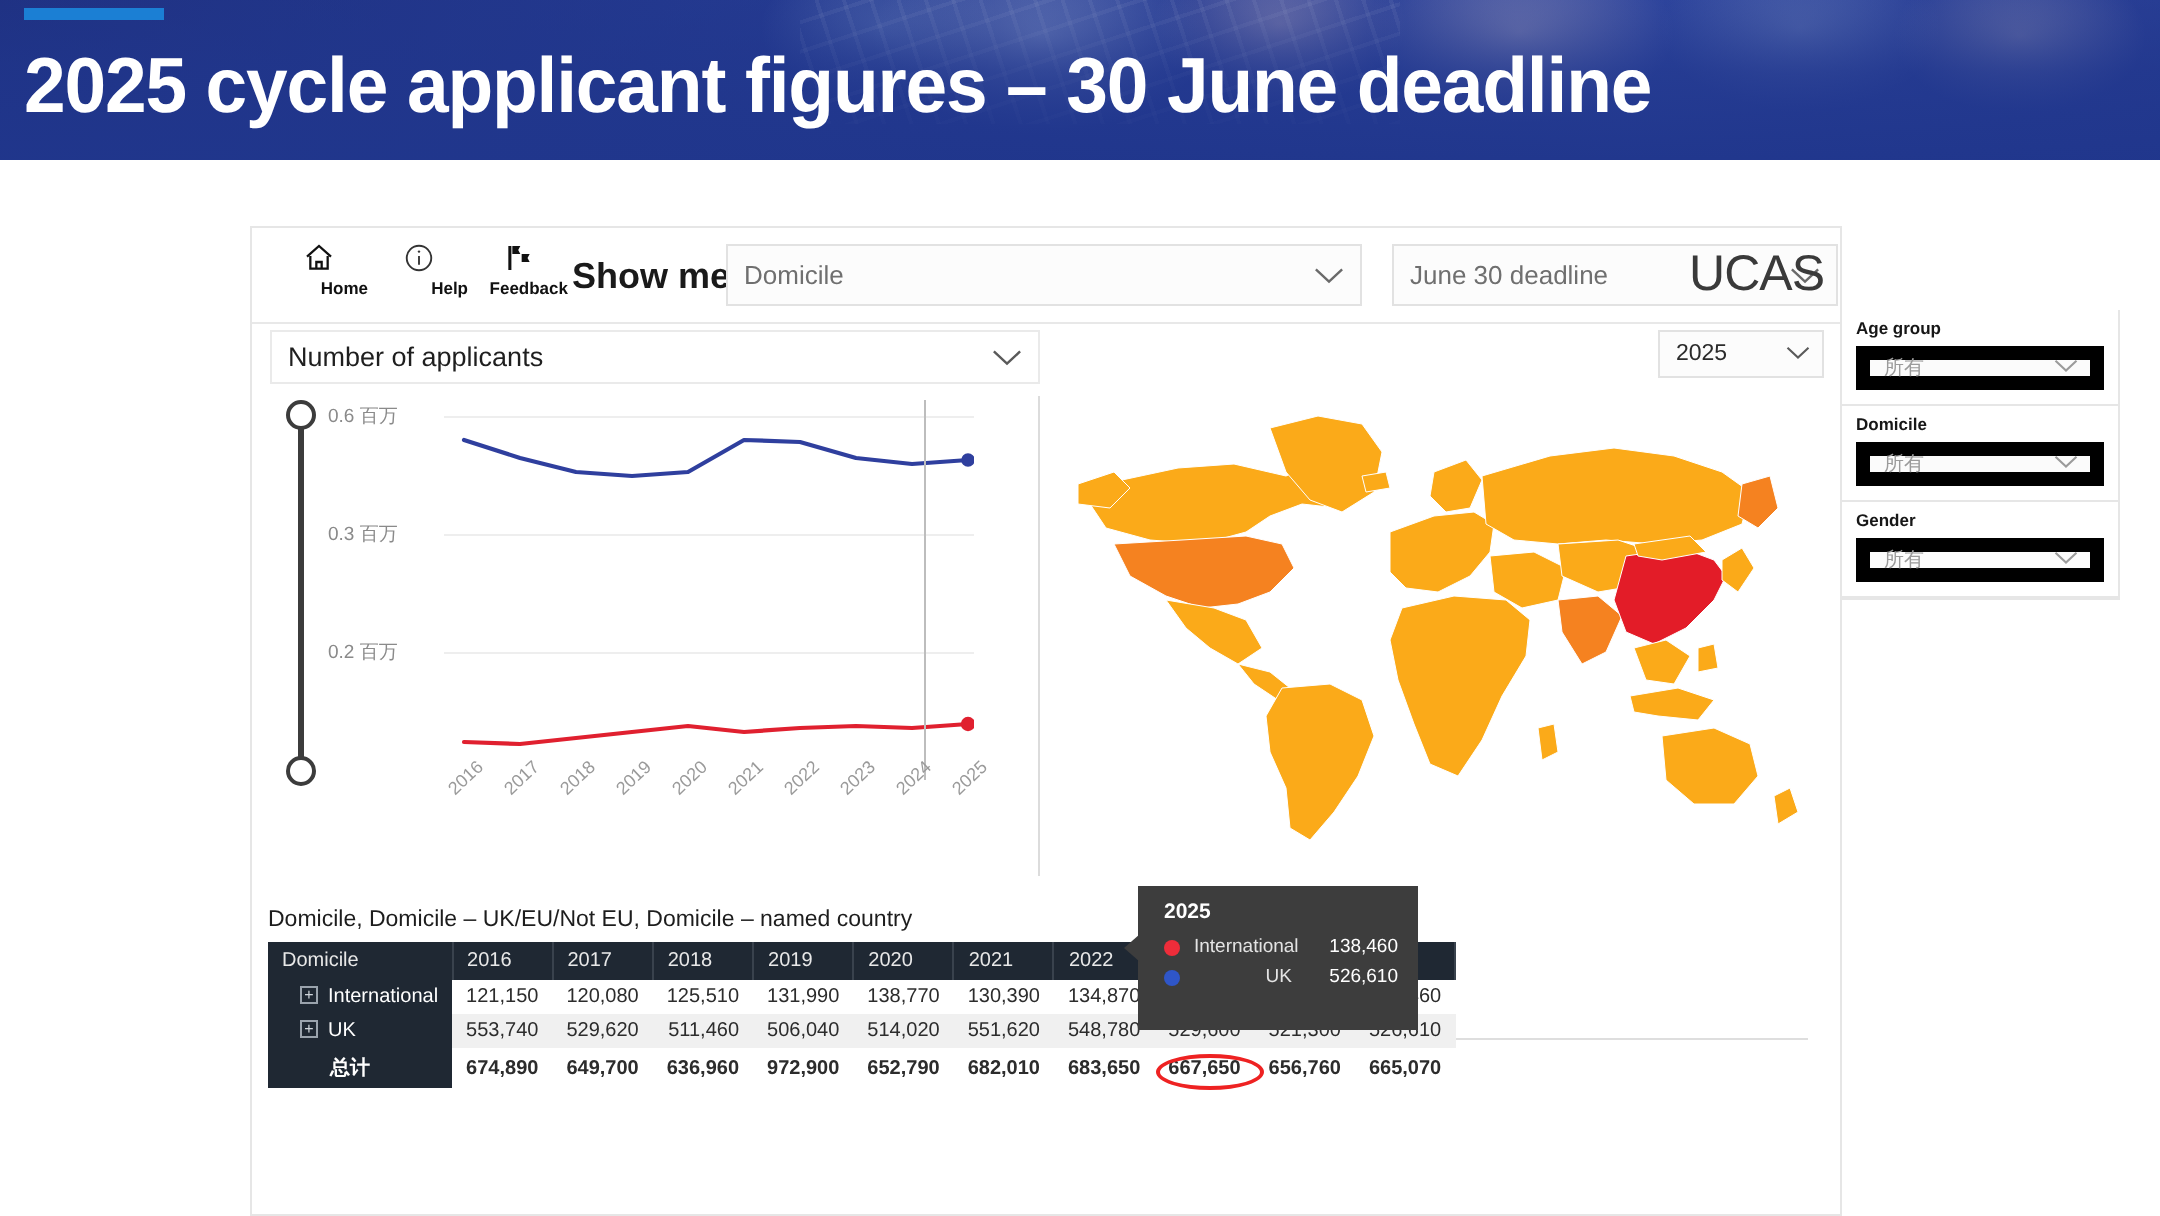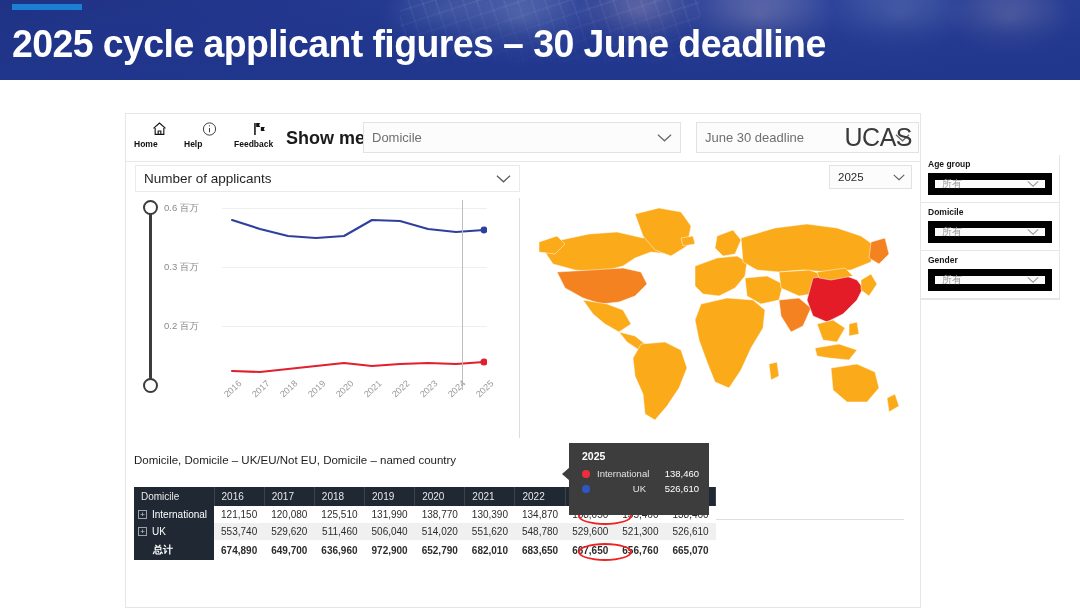--- a/index.html
+++ b/index.html
@@ -64,21 +64,21 @@
     border-right: none;
   }
 
   
   .toolbar {
     position: relative; height: 48px;
     border-bottom: 1px solid #e8e8e8;
   }
   .tool-icons { position: absolute; left: 8px; top: 4px; display: flex; }
   .tool-btn {
-    width: 50px; text-align: left; cursor: pointer;
+    width: 50px; text-align: right; cursor: pointer;
     padding-top: 3px;
   }
   .tool-btn svg { display: block; margin: 0 auto 2px; }
   .tool-label { font-size: 8.5px; font-weight: bold; color: #111; }
 
   .showme-label {
     position: absolute; left: 160px; top: 14px;
     font-size: 18px; font-weight: bold; color: #1a1a1a;
   }
   .select-box {
@@ -168,33 +168,33 @@
     position: absolute; left: -7px; top: 24px;
     width: 0; height: 0;
     border-top: 7px solid transparent; border-bottom: 7px solid transparent;
     border-right: 8px solid #3d3d3d;
   }
 
   .map { position: absolute; left: 405px; top: 2px; width: 380px; height: 250px; }
 
   
   .table-wrap { position: absolute; left: 8px; top: 340px; width: 780px; }
-  .table-caption { font-size: 11.5px; color: #1d1d1d; margin-bottom: 21px; }
+  .table-caption { font-size: 11.5px; color: #1d1d1d; margin-bottom: 5px; }
   table.grid { border-collapse: collapse; font-size: 10px; }
   table.grid th {
     background: #1f2833; color: #e8e8e8; font-weight: normal;
     text-align: left; padding: 4px 7px; border-right: 1px solid #39424d;
     font-size: 10px;
   }
   table.grid th.num { text-align: left; }
   table.grid td {
     padding: 3px 7px; color: #2c2c2c; text-align: right; white-space: nowrap;
   }
   table.grid td.rowhead {
-    background: #1f2833; color: #ffffff; text-align: left; padding-left: 4px;
+    background: #1f2833; color: #ffffff; text-align: left; padding-left: 16px;
     min-width: 80px;
   }
   tr.r-int td { background: #ffffff; }
   tr.r-uk td { background: #f0f0f0; }
   tr.r-tot td { background: #ffffff; font-weight: bold; }
   tr.r-tot td.rowhead { font-weight: bold; }
   .expander {
     display: inline-block; width: 9px; height: 9px; line-height: 8px;
     border: 1px solid #9aa3ad; color: #cfd5db; font-size: 8px;
     text-align: center; margin-right: 5px; vertical-align: 1px;

